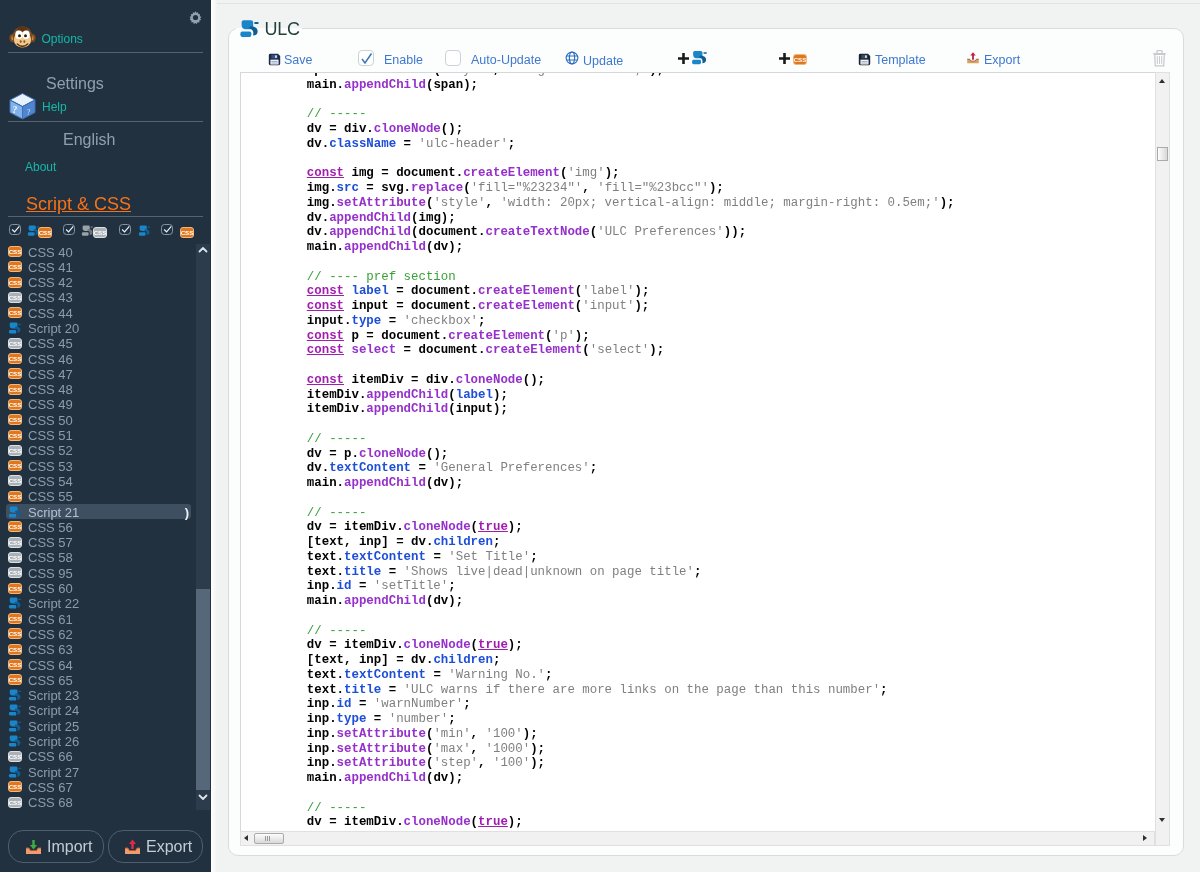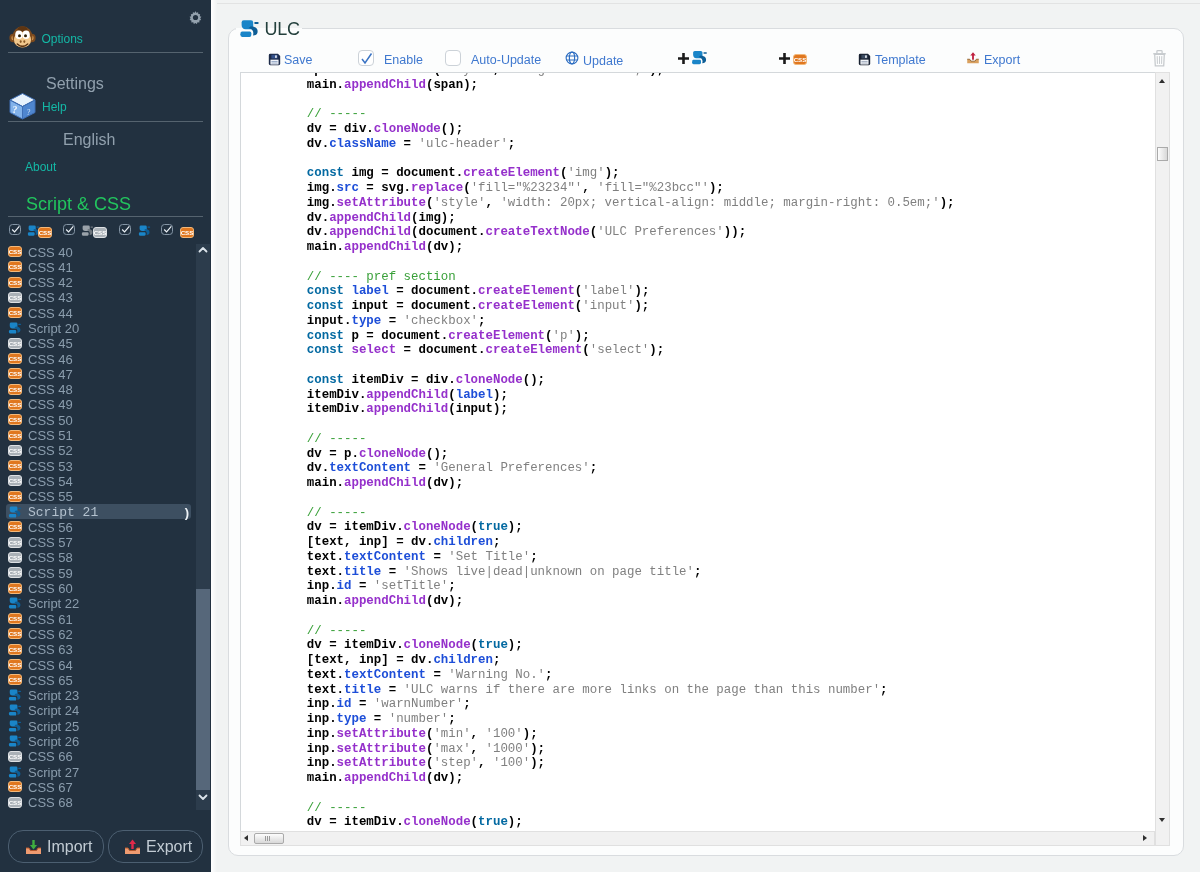--- a/index.html
+++ b/index.html
@@ -10,21 +10,21 @@
 
 .sb-h1 { position:absolute; font-size:12px; line-height:1; color:#14b8a6; }
 .sb-h2 { position:absolute; font-size:16px; line-height:1; color:#91a0ad; }
 .sb-hr { position:absolute; height:1px; background:#55636f; left:8px; width:195px; }
 
 #list { position:absolute; left:0; top:244px; width:196px; height:572px; overflow:hidden; }
 .row { position:relative; height:15.3px; font-size:13px; color:#8b9dad; white-space:nowrap;padding-left:12px; }
 .row .ic { position:absolute; left:7.5px; top:0.5px; } .row .b { left:8px; top:2px; }
 .row .lab { position:absolute; left:28px; top:0.5px; }
 .row.sel { background:#3d4f61; border-radius:3px; width:185px; margin-left:6px; }
-.row.sel .ic { left:2px; } .row.sel .lab { left:22px; color:#b3c1ce;font-family:Liberation Mono, monospace; }
+.row.sel .ic { left:2px; } .row.sel .lab { left:22px; color:#b3c1ce; }
 .dragmark { position:absolute; right:2px; top:0.5px; color:#eef3f7; font-weight:bold; font-size:13px; }
 
 .cb { position:absolute; width:11.5px; height:11.5px; border:1.3px solid #8495a5; border-radius:3.5px; top:223.5px; }
 .cb svg { position:absolute; left:0.5px; top:0.5px; width:9.5px; height:9px; }
 
 #sb-track { position:absolute; left:196px; top:244px; width:14px; height:566px; background:#2c3c4c; }
 #sb-thumb { position:absolute; left:196px; top:589px; width:14px; height:201px; background:#56677a; }
 
 .bigbtn { position:absolute; top:830px; height:33px; border:1.5px solid #4c5f71; border-radius:15px; color:#c2ccd4; font-size:16px; }
 .bigbtn svg { position:absolute; top:8px; }
@@ -34,21 +34,21 @@
 #legend { position:absolute; left:236px; top:27.6px; width:66px; height:2.2px; background:#fcfdfd; }
 #legend-txt { position:absolute; left:264.5px; top:20px; font-size:18px; line-height:1; color:#24403d; letter-spacing:-0.3px; }
 
 .tb { position:absolute; font-size:12.5px; line-height:1.2; color:#3f78cf; }
 .tbcb { position:absolute; top:50px; width:16px; height:16px; background:#fff; border:1px solid #ccd2d8; border-radius:4px; }
 
 #editor { position:absolute; left:240px; top:72px; width:915px; height:759px; background:#fff; border-left:1px solid #d4d8db; border-top:1px solid #d4d8db; overflow:hidden; }
 #gutter { position:absolute; left:0; top:-9.8px; width:38px; text-align:right; font-family:"Liberation Mono", monospace; font-size:12.42px; line-height:14.745px; color:#8a8a8a; }
 #codebox { position:absolute; left:65.8px; top:-9.8px; font-family:"Liberation Mono", monospace; font-size:12.42px; line-height:14.745px; color:#000; font-weight:bold; white-space:pre; }
 #codebox i { font-style:normal; }
-#codebox .k { color:#0369a1; }
+#codebox .k { color:#a21caf;text-decoration:underline; }
 #codebox .m { color:#9530cb; }
 #codebox .p { color:#1d4ed8; }
 #codebox .s { color:#808080; font-weight:normal; }
 #codebox .c { color:#39a039; font-weight:normal; }
 
 #vsb { position:absolute; left:1155px; top:72px; width:15px; height:774px; background:#f1f1f1; border:1px solid #e0e0e0; }
 #vsb-thumb { position:absolute; left:1157px; top:147px; width:11px; height:14px; background:linear-gradient(90deg,#fdfdfd,#d8d8d8); border:1px solid #aaa; }
 #hsb { position:absolute; left:240px; top:831px; width:915px; height:15px; background:#f1f1f1; border:1px solid #e0e0e0; }
 #hsb-thumb { position:absolute; left:254px; top:833px; width:30px; height:11px; background:linear-gradient(180deg,#fdfdfd,#d8d8d8); border:1px solid #aaa; border-radius:2px; }
 .sar { position:absolute; width:0; height:0; }
@@ -84,21 +84,21 @@
 <path d="M2 8 L14.5 14.5 L14.5 27 L2 20.5 Z" fill="#82b2ea"></path>
 <path d="M27 8 L14.5 14.5 L14.5 27 L27 20.5 Z" fill="#4f86cf"></path>
 <path d="M14.5 1.5 L27 8 L14.5 14.5 L2 8 Z M2 8 L14.5 14.5 L14.5 27 L2 20.5 Z M27 8 L14.5 14.5 L14.5 27 L27 20.5 Z" fill="none" stroke="#3f6fb5" stroke-width="1"></path>
 <text x="4.5" y="21" font-size="9.5" fill="#f4f9fe" font-family="Liberation Serif" font-style="italic" font-weight="bold">?</text>
 <text x="18.5" y="23" font-size="7.5" fill="#d6e6f8" font-family="Liberation Serif" font-style="italic">?</text>
 </svg></div>
   <div class="sb-h1" style="left:42px; top:101px;">Help</div>
   <div class="sb-hr" style="top:121px;"></div>
   <div class="sb-h2" style="left:46px; top:132px;margin-left:17px;">English</div>
   <div class="sb-h1" style="left:25px; top:161px;">About</div>
-  <div class="sb-h1" style="left:26px; top:194.5px; font-size:18px; color:#22c55e;">Script &amp; CSS</div>
+  <div class="sb-h1" style="left:26px; top:194.5px; font-size:18px; color:#f97316;text-decoration:underline;">Script &amp; CSS</div>
   <div class="sb-hr" style="top:216px;"></div>
 
   <div class="cb" style="left:9px;">
       <svg width="11" height="10" viewBox="0 0 12 11">
         <path d="M1.5 5.5 L4.5 8.5 L10.5 1.5" stroke="#eef3f8" stroke-width="1.5" fill="none"></path>
       </svg>
     </div>
   <div class="abs" style="left:27px; top:223px;"><svg class="ic" width="13" height="13" viewBox="0 0 16 16">
         <path d="M3.6 1.8 L9.2 1.8 Q10.8 1.8 10.8 3.4 L10.8 7 Q10.8 8.2 9.6 8.6 L5 8.6 Q2 8.6 2 5.2 L2 3.4 Q2 1.8 3.6 1.8 Z" fill="#1a85c8"></path>
         <path d="M2.2 10.2 L8.2 10.2 Q9.4 10.2 9.4 11.6 L9.4 13 Q9.4 14.4 8 14.4 L2.4 14.4 Q1 14.4 1 12.4 Q1 10.2 2.2 10.2 Z" fill="#1a85c8"></path>
@@ -296,21 +296,21 @@
           <rect x="0.5" y="0.5" width="13" height="10" rx="2.5" fill="#aab1b7" stroke="#dde0e3" stroke-width="1"></rect>
           <text x="7" y="8.2" font-size="6.2" font-weight="bold" fill="#fff" text-anchor="middle" font-family="Liberation Sans">CSS</text>
         </svg>
         <span class="lab">CSS 58</span>
       </div>
 <div class="row">
         <svg class="ic b" width="14" height="11" viewBox="0 0 14 11">
           <rect x="0.5" y="0.5" width="13" height="10" rx="2.5" fill="#aab1b7" stroke="#dde0e3" stroke-width="1"></rect>
           <text x="7" y="8.2" font-size="6.2" font-weight="bold" fill="#fff" text-anchor="middle" font-family="Liberation Sans">CSS</text>
         </svg>
-        <span class="lab">CSS 59</span>
+        <span class="lab">CSS 95</span>
       </div>
 <div class="row">
         <svg class="ic b" width="14" height="11" viewBox="0 0 14 11">
           <rect x="0.5" y="0.5" width="13" height="10" rx="2.5" fill="#e0771f" stroke="#f2b87a" stroke-width="1"></rect>
           <text x="7" y="8.2" font-size="6.2" font-weight="bold" fill="#fff" text-anchor="middle" font-family="Liberation Sans">CSS</text>
         </svg>
         <span class="lab">CSS 60</span>
       </div>
 <div class="row">
         <svg class="ic" width="14" height="14" viewBox="0 0 16 16">

